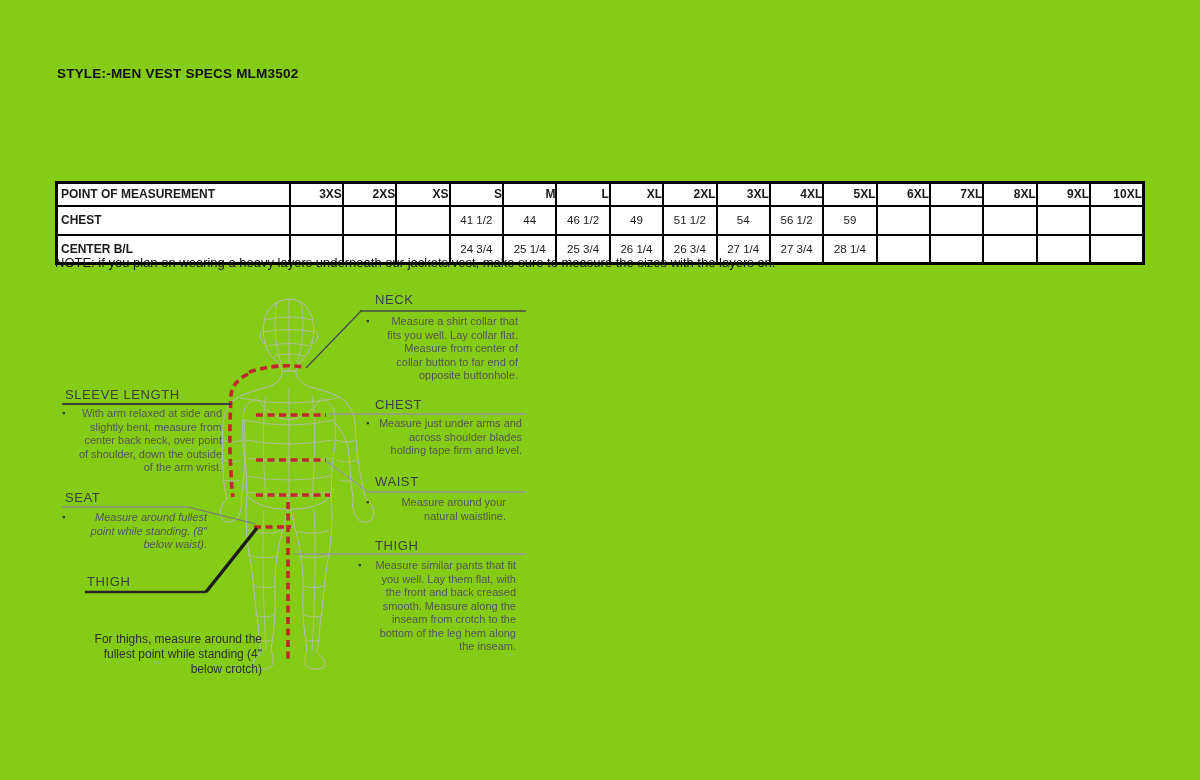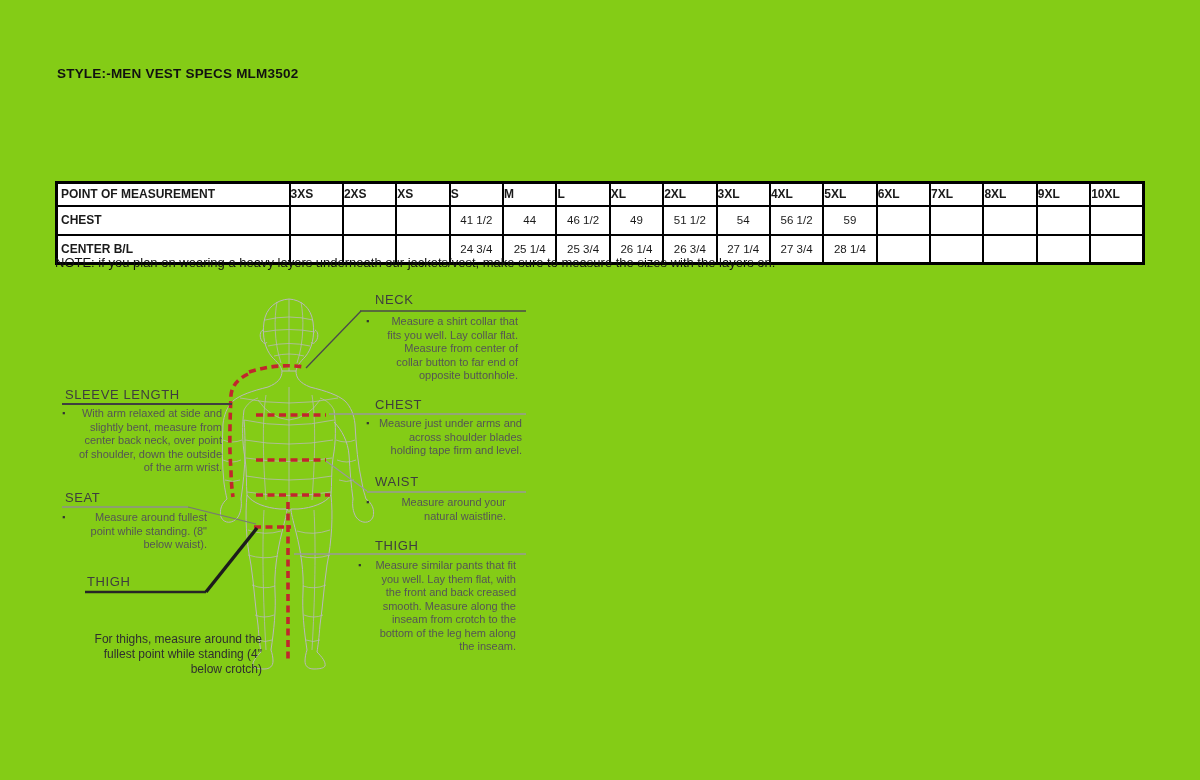--- a/index.html
+++ b/index.html
@@ -22,21 +22,21 @@
     border:3px solid #000;
     margin-top:31px;
   }
   table.size-table th, table.size-table td{
     border:2px solid #000;overflow:hidden;white-space:nowrap;
   }
   table.size-table thead tr{height:23px;}
   table.size-table tbody tr:nth-child(1){height:29px;}
   table.size-table tbody tr:nth-child(2){height:29px;}
   table.size-table thead th{
-    font-size:12px;font-weight:bold;text-align:left;
+    font-size:12px;font-weight:bold;text-align:right;
     border-bottom:2.5px solid #000;
   }
   table.size-table thead th:first-child{
     width:233px;text-align:left;padding-left:3px;
   }
   table.size-table td{
     font-size:11.5px;text-align:center;font-weight:normal;
   }
   table.size-table td.rowlabel{
     font-size:12px;font-weight:bold;text-align:left;padding-left:3px;
@@ -250,18 +250,18 @@
   <div class="sec-h" style="left:375px;top:474px;">WAIST</div>
   <div class="sec-t bullet" style="left:366px;top:496px;width:140px;">Measure around your natural waistline.</div>
 
   <div class="sec-h" style="left:375px;top:538px;">THIGH</div>
   <div class="sec-t bullet" style="left:358px;top:559px;width:158px;">Measure similar pants that fit you well. Lay them flat, with the front and back creased smooth. Measure along the inseam from crotch to the bottom of the leg hem along the inseam.</div>
 
   <div class="sec-h" style="left:65px;top:387px;">SLEEVE LENGTH</div>
   <div class="sec-t bullet" style="left:62px;top:407px;width:160px;">With arm relaxed at side and slightly bent, measure from center back neck, over point of shoulder, down the outside of the arm wrist.</div>
 
   <div class="sec-h" style="left:65px;top:490px;">SEAT</div>
-  <div class="sec-t bullet" style="left:62px;top:511px;width:145px;">Measure around fullest point while standing. (8" below waist).</div>
+  <div class="sec-t bullet" style="left:62px;top:511px;width:145px;font-style:italic;">Measure around fullest point while standing. (8" below waist).</div>
 
   <div class="sec-h" style="left:87px;top:574px;">THIGH</div>
   <div class="sec-t thigh-t" style="left:87px;top:632px;width:175px;">For thighs, measure around the fullest point while standing (4" below crotch)</div>
 
 </div>
 
 </body></html>

